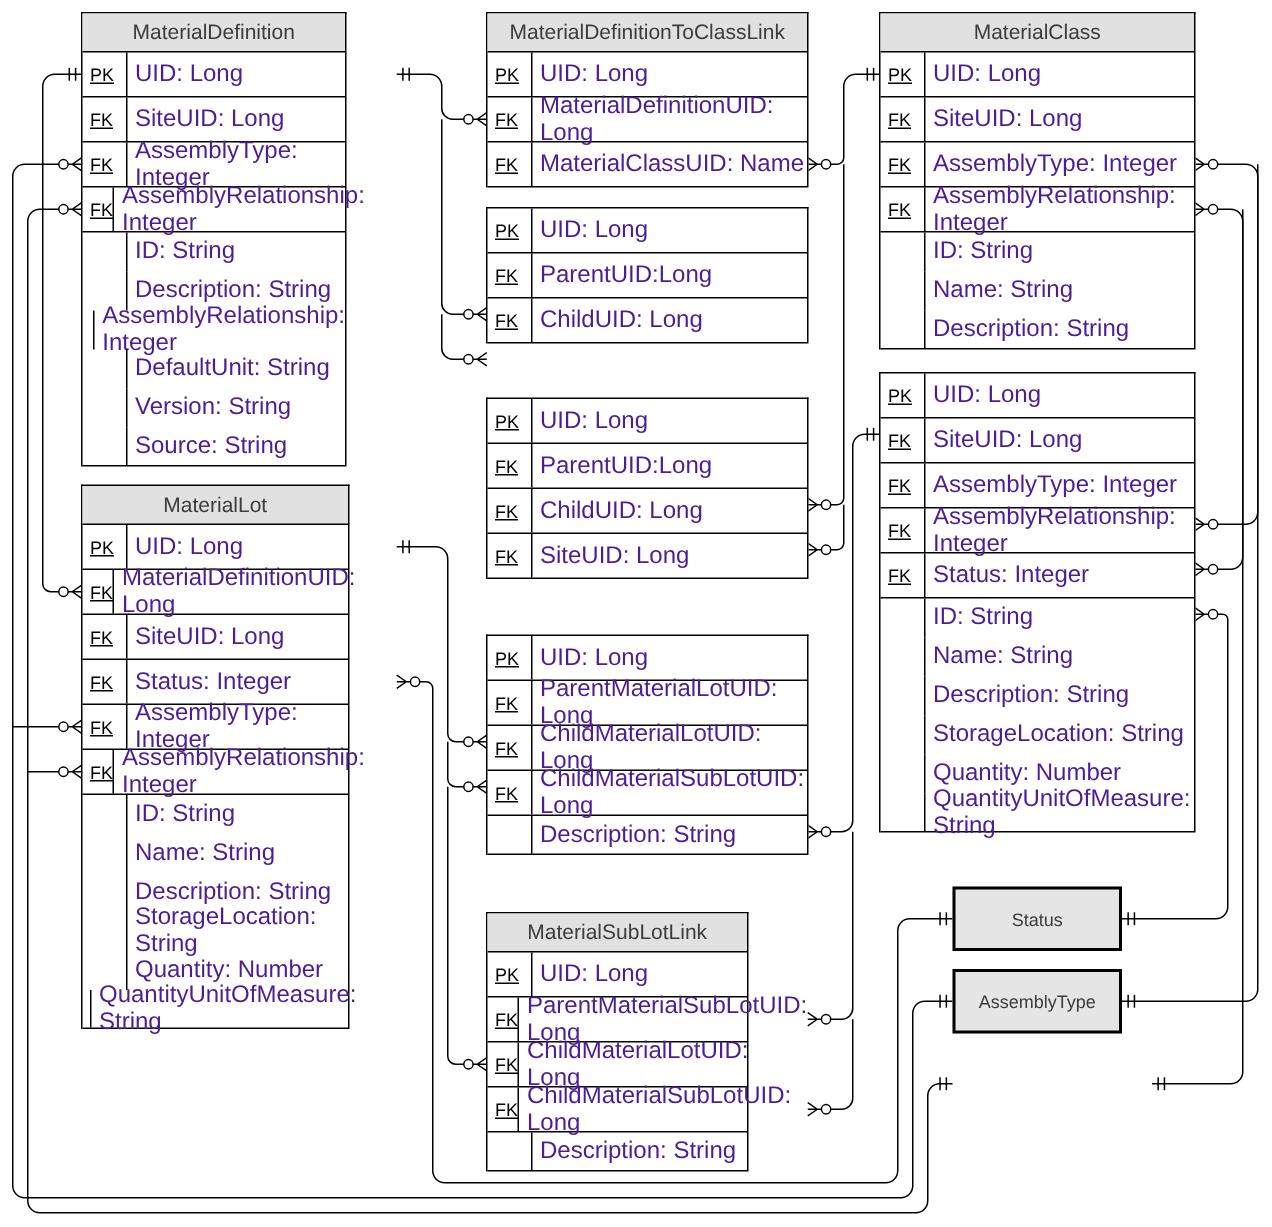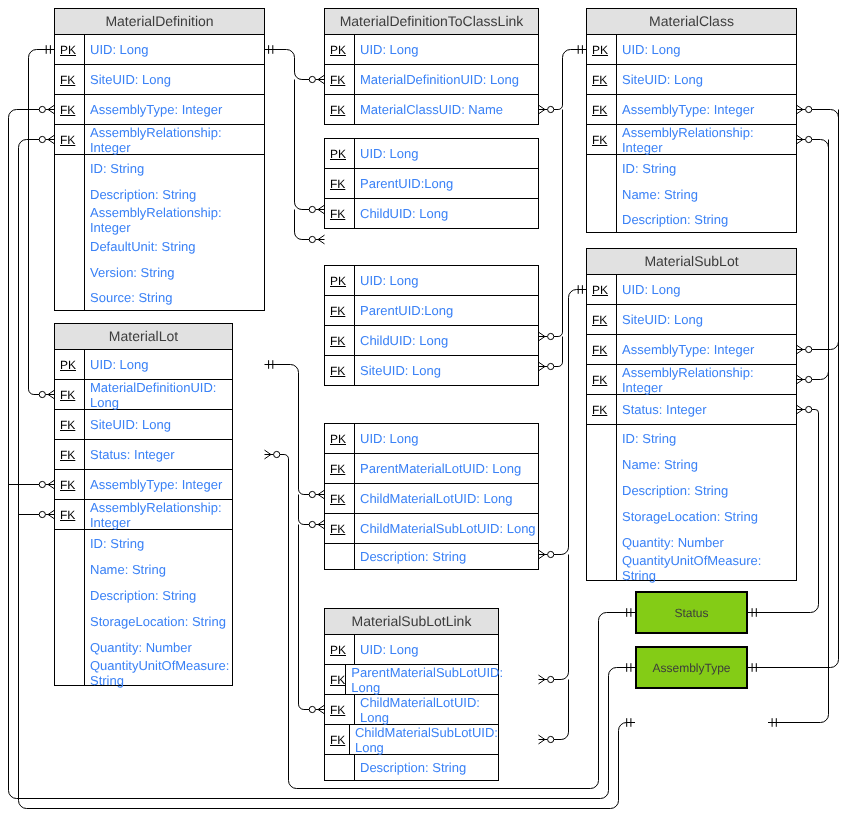--- a/index.html
+++ b/index.html
@@ -11,23 +11,23 @@
   svg#wires circle{stroke:#000;stroke-width:1;}
   .tbl{position:absolute;box-sizing:border-box;border:1px solid #000;border-bottom:none;background:#fff;}
   .thead{height:25px;line-height:25px;text-align:center;background:#e1e1e1;
          border-bottom:1px solid #000;font-size:14px;color:#3c3c3c;}
   .tbody{}
   .row{display:flex;box-sizing:border-box;}
   .row.keyrow{border-bottom:1px solid #000;}
   .kcol{width:30px;box-sizing:border-box;border-right:1px solid #000;
         font-size:12px;color:#000000;display:flex;align-items:center;padding-left:5px;text-decoration:underline;}
   .plainrow .kcol{border-right:1px solid #000;}
-  .rlab{flex:1;font-size:13px;color:#3b82f6;display:flex;align-items:center;padding-left:5px;}
+  .rlab{flex:1;font-size:16px;color:#4c1d95;display:flex;align-items:center;padding-left:5px;}
   .tbody .row:last-child{border-bottom:1px solid #000;}
-  .lookup{position:absolute;box-sizing:border-box;border:2px solid #000;background:#84cc16;
+  .lookup{position:absolute;box-sizing:border-box;border:2px solid #000;background:#e5e5e5;
           display:flex;align-items:center;justify-content:center;font-size:12px;color:#3c3c3c;}
 </style>
 </head>
 <body>
 
 <div id="canvas">
 <svg id="wires" viewBox="0 0 848 818">
 <g>
         <path d="M 54.50 49.50 L 36.50 49.50 A 8.00 8.00 0 0 0 28.50 57.50 L 28.50 389.15 A 5.35 5.35 0 0 0 33.85 394.50 L 39.20 394.50" fill="none"></path>
         <line x1="50.40" y1="45.20" x2="50.40" y2="53.80"></line>
@@ -159,21 +159,21 @@
         <circle cx="808.70" cy="379.50" r="3.1" fill="#ffffff"></circle>
       </g>
 <g>
         <path d="M 811.80 409.50 L 815.15 409.50 A 3.35 3.35 0 0 1 818.50 412.85 L 818.50 604.50 A 8.00 8.00 0 0 1 810.50 612.50 L 748.00 612.50" fill="none"></path>
         <path d="M 796.50 405.10 L 802.90 409.50 M 796.50 413.90 L 802.90 409.50 M 796.50 409.50 L 805.60 409.50"></path>
         <circle cx="808.70" cy="409.50" r="3.1" fill="#ffffff"></circle>
         <line x1="752.10" y1="608.20" x2="752.10" y2="616.80"></line>
         <line x1="756.30" y1="608.20" x2="756.30" y2="616.80"></line>
       </g>
 </svg>
-<div class="tbl" style="left:54.0px;top:8.0px;width:211.0px">
+<div class="tbl" style="left:54.0px;top:8.0px;width:177px">
       <div class="thead">MaterialDefinition</div>
       <div class="tbody">
         <div class="row keyrow" style="height:30.0px">
           <div class="kcol">PK</div>
           <div class="rlab">UID: Long</div>
         </div>
         <div class="row keyrow" style="height:30.0px">
           <div class="kcol">FK</div>
           <div class="rlab">SiteUID: Long</div>
         </div>
@@ -393,21 +393,20 @@
           <div class="kcol"></div>
           <div class="rlab">Name: String</div>
         </div>
         <div class="row plainrow" style="height:26.0px">
           <div class="kcol"></div>
           <div class="rlab">Description: String</div>
         </div>
       </div>
     </div>
 <div class="tbl" style="left:586.0px;top:248.0px;width:211.0px">
-      <div class="thead">MaterialSubLot</div>
       <div class="tbody">
         <div class="row keyrow" style="height:30.0px">
           <div class="kcol">PK</div>
           <div class="rlab">UID: Long</div>
         </div>
         <div class="row keyrow" style="height:30.0px">
           <div class="kcol">FK</div>
           <div class="rlab">SiteUID: Long</div>
         </div>
         <div class="row keyrow" style="height:30.0px">

